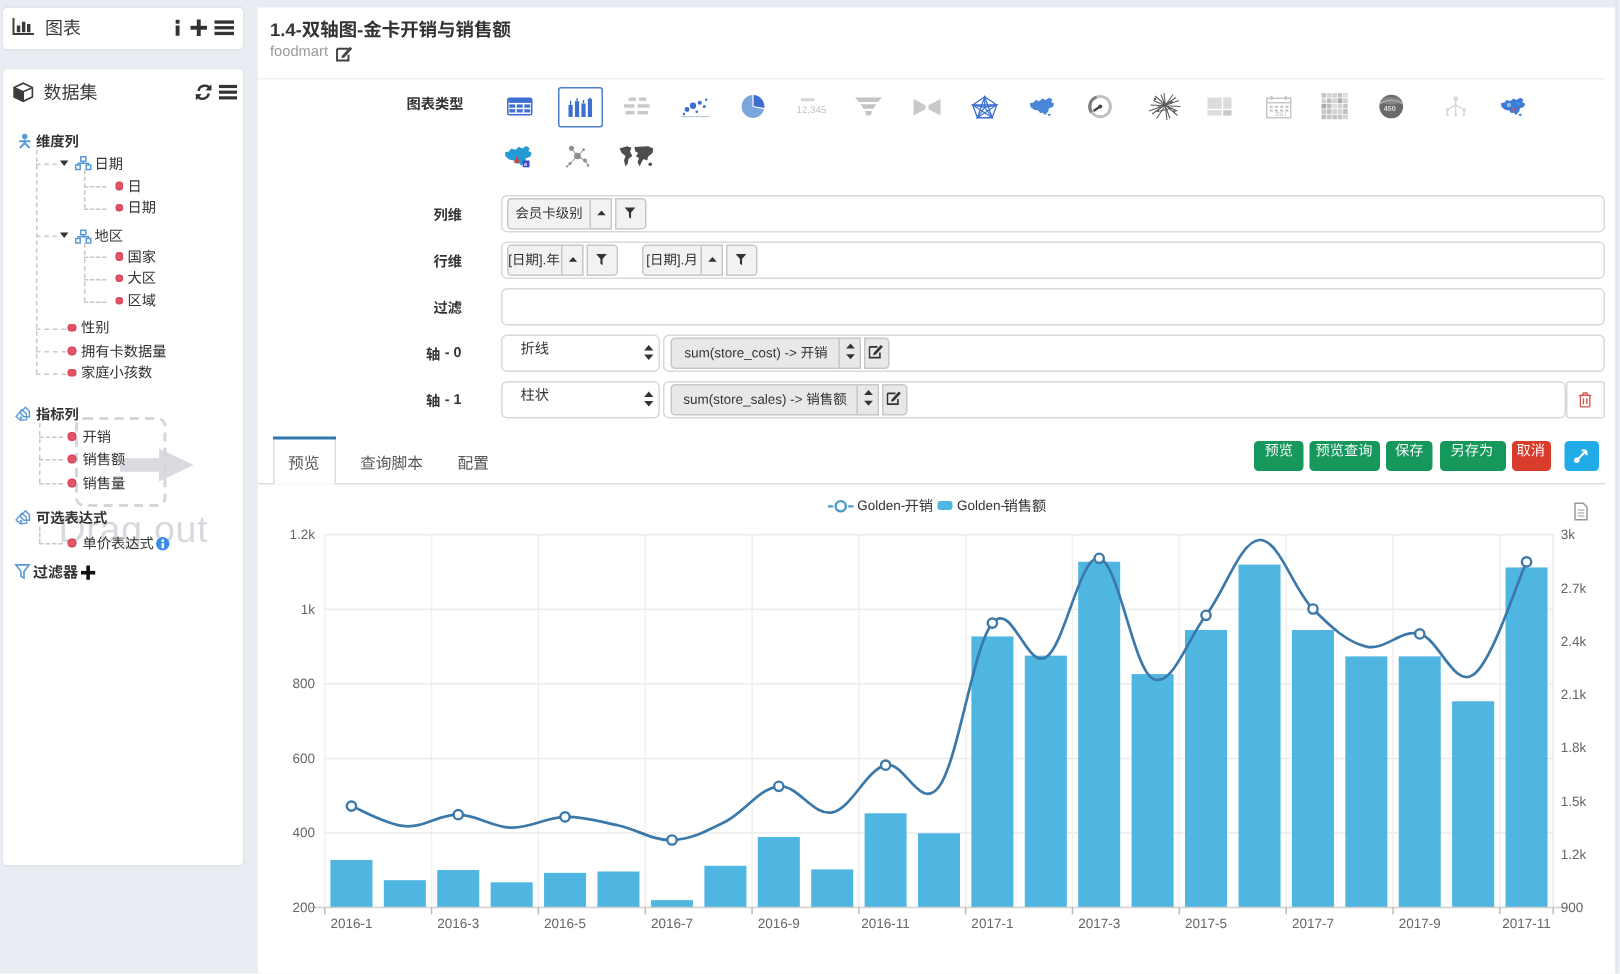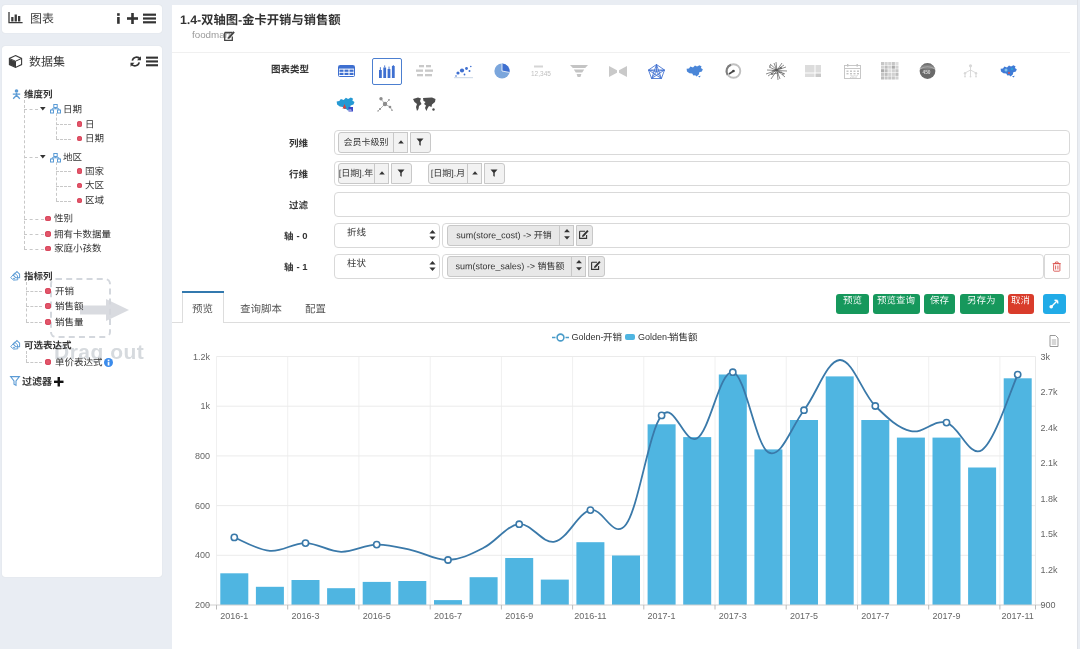--- a/index.html
+++ b/index.html
@@ -45,21 +45,21 @@
 <path d="M10.9 0.2 L11 4.3 L7 4.2 Z" fill="#333"></path>
     <path d="M0.6 10.8 L0.5 6.7 L4.5 6.8 Z" fill="#333"></path>
 <rect x="16" y="0.6" width="12" height="2.1" fill="#333"></rect>
     <rect x="16" y="4.4" width="12" height="2.1" fill="#333"></rect>
     <rect x="16" y="8.2" width="12" height="2.1" fill="#333"></rect>
   </svg>
 <div style="position:absolute;left:49.5px;top:277.5px;width:61px;height:60px;border:2px dashed #d3d7dd;border-radius:6px;"></div>
 <svg style="position:absolute;left:80.0px;top:299.0px;overflow:visible;" width="50.0" height="22.0">
     <polygon points="0,6.5 26,6.5 26,0 49,11 26,22 26,15.5 0,15.5" fill="#d2d5da" opacity="0.85"></polygon>
   </svg>
-<div style="position:absolute;left:54px;top:341.1px;font-size:21px;font-weight:bold;color:#d6dade;line-height:1;white-space:pre;letter-spacing:0.5px;">Drag out</div>
+<div style="position:absolute;left:39.0px;top:341.1px;font-size:25px;font-weight:normal;color:#d6dade;line-height:1;white-space:pre;letter-spacing:0.5px;">Drag out</div>
 <div style="position:absolute;left:23.5px;top:100.0px;width:0.0px;height:149.0px;border-left:1px dashed #c8c8c8;"></div>
 <div style="position:absolute;left:23.5px;top:108.5px;width:14.5px;height:0.0px;border-top:1px dashed #c8c8c8;"></div>
 <div style="position:absolute;left:23.5px;top:157.0px;width:14.5px;height:0.0px;border-top:1px dashed #c8c8c8;"></div>
 <div style="position:absolute;left:23.5px;top:218.5px;width:20.5px;height:0.0px;border-top:1px dashed #c8c8c8;"></div>
 <div style="position:absolute;left:23.5px;top:234.0px;width:20.5px;height:0.0px;border-top:1px dashed #c8c8c8;"></div>
 <div style="position:absolute;left:23.5px;top:248.5px;width:20.5px;height:0.0px;border-top:1px dashed #c8c8c8;"></div>
 <div style="position:absolute;left:55.5px;top:113.0px;width:0.0px;height:25.5px;border-left:1px dashed #c8c8c8;"></div>
 <div style="position:absolute;left:55.5px;top:124.0px;width:15.5px;height:0.0px;border-top:1px dashed #c8c8c8;"></div>
 <div style="position:absolute;left:55.5px;top:138.5px;width:15.5px;height:0.0px;border-top:1px dashed #c8c8c8;"></div>
 <div style="position:absolute;left:55.5px;top:162.0px;width:0.0px;height:38.5px;border-left:1px dashed #c8c8c8;"></div>
@@ -236,21 +236,21 @@
       <path transform="translate(58.09,0) scale(0.00600586,-0.00600586)" d="M80 409V653H600V409Z"></path>
       <path transform="translate(62.19,0) scale(0.0123,-0.0123)" d="M486 861C391 712 210 610 20 556C51 526 84 479 101 445C145 461 188 479 230 499V450H434V346H114V238H260L180 204C214 154 248 87 264 42H66V-68H936V42H720C751 85 790 145 826 202L725 238H884V346H563V450H765V509C810 486 856 466 901 451C920 481 957 530 984 555C833 597 670 681 572 770L600 810ZM674 560H341C400 597 454 640 503 689C553 642 612 598 674 560ZM434 238V42H288L370 78C356 122 318 188 282 238ZM563 238H709C689 185 652 115 622 70L688 42H563Z"></path>
       <path transform="translate(74.49,0) scale(0.0123,-0.0123)" d="M409 850V496H46V377H414V-89H542V196C644 153 783 91 851 54L919 162C840 200 683 261 584 298L542 236V377H957V496H536V616H861V731H536V850Z"></path>
       <path transform="translate(86.79,0) scale(0.0123,-0.0123)" d="M625 678V433H396V462V678ZM46 433V318H262C243 200 189 84 43 -4C73 -24 119 -67 140 -94C314 16 371 167 389 318H625V-90H751V318H957V433H751V678H928V792H79V678H272V463V433Z"></path>
       <path transform="translate(99.09,0) scale(0.0123,-0.0123)" d="M426 774C461 716 496 639 508 590L607 641C594 691 555 764 519 819ZM860 827C840 767 803 686 775 635L868 596C897 644 934 716 964 784ZM54 361V253H180V100C180 56 151 27 130 14C148 -10 173 -58 180 -86C200 -67 233 -48 413 45C405 70 396 117 394 149L290 99V253H415V361H290V459H395V566H127C143 585 158 606 172 628H412V741H234C246 766 256 791 265 816L164 847C133 759 80 675 20 619C38 593 65 532 73 507L105 540V459H180V361ZM550 284H826V209H550ZM550 385V458H826V385ZM636 851V569H443V-89H550V108H826V41C826 29 820 25 807 24C793 23 745 23 700 25C715 -4 730 -53 733 -84C805 -84 854 -82 888 -64C923 -46 932 -13 932 39V570L826 569H745V851Z"></path>
       <path transform="translate(111.39,0) scale(0.0123,-0.0123)" d="M49 261V146H674V261ZM248 833C226 683 187 487 155 367L260 366H283H781C763 175 739 76 706 50C691 39 676 38 651 38C618 38 536 38 456 45C482 11 500 -40 503 -75C575 -78 649 -80 690 -76C743 -71 777 -62 810 -27C857 21 884 141 910 425C912 441 914 477 914 477H307L334 613H888V728H355L371 822Z"></path>
       <path transform="translate(123.69,0) scale(0.0123,-0.0123)" d="M426 774C461 716 496 639 508 590L607 641C594 691 555 764 519 819ZM860 827C840 767 803 686 775 635L868 596C897 644 934 716 964 784ZM54 361V253H180V100C180 56 151 27 130 14C148 -10 173 -58 180 -86C200 -67 233 -48 413 45C405 70 396 117 394 149L290 99V253H415V361H290V459H395V566H127C143 585 158 606 172 628H412V741H234C246 766 256 791 265 816L164 847C133 759 80 675 20 619C38 593 65 532 73 507L105 540V459H180V361ZM550 284H826V209H550ZM550 385V458H826V385ZM636 851V569H443V-89H550V108H826V41C826 29 820 25 807 24C793 23 745 23 700 25C715 -4 730 -53 733 -84C805 -84 854 -82 888 -64C923 -46 932 -13 932 39V570L826 569H745V851Z"></path>
       <path transform="translate(135.99,0) scale(0.0123,-0.0123)" d="M245 854C195 741 109 627 20 556C44 534 85 484 101 462C122 481 142 502 163 525V251H282V284H919V372H608V421H844V499H608V543H842V620H608V665H894V748H616C604 781 584 821 567 852L456 820C466 798 477 773 487 748H321C334 771 346 795 357 818ZM159 231V-92H279V-52H735V-92H860V231ZM279 43V136H735V43ZM491 543V499H282V543ZM491 620H282V665H491ZM491 421V372H282V421Z"></path>
       <path transform="translate(148.29,0) scale(0.0123,-0.0123)" d="M741 60C800 16 880 -48 918 -89L982 -5C943 34 860 94 802 135ZM524 604V134H623V513H831V138H934V604H752L786 689H965V793H516V689H680C671 661 660 630 650 604ZM132 394 183 368C135 342 82 322 27 308C42 284 63 226 69 195L115 211V-81H219V-55H347V-80H456V-21C475 -42 496 -72 504 -95C756 -7 776 157 781 477H680C675 196 668 67 456 -6V229H445L523 305C487 327 435 354 380 382C425 427 463 480 490 538L433 576H500V752H351L306 846L192 823L223 752H43V576H146V656H392V578H272L298 622L193 642C161 583 102 515 18 466C39 451 70 413 85 389C131 420 170 453 203 489H337C320 469 301 449 279 432L210 465ZM219 38V136H347V38ZM157 229C206 251 252 277 295 309C348 280 398 251 432 229Z"></path>
     </svg></div>
-<div style="position:absolute;left:192px;top:29.5px;font-size:9.8px;font-weight:normal;color:#9a9a9a;line-height:1;white-space:pre;">foodmart</div>
+<div style="position:absolute;left:180.0px;top:29.5px;font-size:9.8px;font-weight:normal;color:#9a9a9a;line-height:1;white-space:pre;">foodmart</div>
 <svg style="position:absolute;left:223.5px;top:29.5px;overflow:visible;" width="11.0" height="11.0">
     <path d="M0.7 2.5 H8.3 M0.7 2.5 V10.3 H8.3 V6.5" stroke="#444" stroke-width="1.3" fill="none"></path>
 <path d="M4 7.2 L9.3 1.2 L10.8 2.5 L5.6 8.4 L3.6 8.9 Z" fill="#444"></path>
   </svg>
 <div style="position:absolute;left:172.0px;top:51.5px;width:897.5px;height:0.0px;border-top:1px solid #f0f0f0;"></div>
 <div style="position:absolute;left:271.0px;top:63.5px;line-height:0;"><svg width="38.0" height="10.3" viewBox="0 -8.55 38.0 10.26" style="overflow:visible;" fill="#333">
       <path transform="translate(0.00,0) scale(0.0095,-0.0095)" d="M72 811V-90H187V-54H809V-90H930V811ZM266 139C400 124 565 86 665 51H187V349C204 325 222 291 230 268C285 281 340 298 395 319L358 267C442 250 548 214 607 186L656 260C599 285 505 314 425 331C452 343 480 355 506 369C583 330 669 300 756 281C767 303 789 334 809 356V51H678L729 132C626 166 457 203 320 217ZM404 704C356 631 272 559 191 514C214 497 252 462 270 442C290 455 310 470 331 487C353 467 377 448 402 430C334 403 259 381 187 367V704ZM415 704H809V372C740 385 670 404 607 428C675 475 733 530 774 592L707 632L690 627H470C482 642 494 658 504 673ZM502 476C466 495 434 516 407 539H600C572 516 538 495 502 476Z"></path>
       <path transform="translate(9.50,0) scale(0.0095,-0.0095)" d="M235 -89C265 -70 311 -56 597 30C590 55 580 104 577 137L361 78V248C408 282 452 320 490 359C566 151 690 4 898 -66C916 -34 951 14 977 39C887 64 811 106 750 160C808 193 873 236 930 277L830 351C792 314 735 270 682 234C650 275 624 320 604 370H942V472H558V528H869V623H558V676H908V777H558V850H437V777H99V676H437V623H149V528H437V472H56V370H340C253 301 133 240 21 205C46 181 82 136 99 108C145 125 191 146 236 170V97C236 53 208 29 185 17C204 -7 228 -60 235 -89Z"></path>
       <path transform="translate(19.00,0) scale(0.0095,-0.0095)" d="M162 788C195 751 230 702 251 664H64V554H346C267 492 153 442 38 416C63 392 98 346 115 316C237 351 352 416 438 499V375H559V477C677 423 811 358 884 317L943 414C871 452 746 507 636 554H939V664H739C772 699 814 749 853 801L724 837C702 792 664 731 631 690L707 664H559V849H438V664H303L370 694C351 735 306 793 266 833ZM436 355C433 325 429 297 424 271H55V160H377C326 95 228 50 31 23C54 -5 83 -57 93 -90C328 -50 442 20 500 120C584 2 708 -62 901 -88C916 -53 948 -1 975 25C804 39 683 82 608 160H948V271H551C556 298 559 326 562 355Z"></path>
       <path transform="translate(28.50,0) scale(0.0095,-0.0095)" d="M611 792V452H721V792ZM794 838V411C794 398 790 395 775 395C761 393 712 393 666 395C681 366 697 320 702 290C772 290 824 292 861 308C898 326 908 354 908 409V838ZM364 709V604H279V709ZM148 243V134H438V54H46V-57H951V54H561V134H851V243H561V322H476V498H569V604H476V709H547V814H90V709H169V604H56V498H157C142 448 108 400 35 362C56 345 97 301 113 278C213 333 255 415 271 498H364V305H438V243Z"></path>

